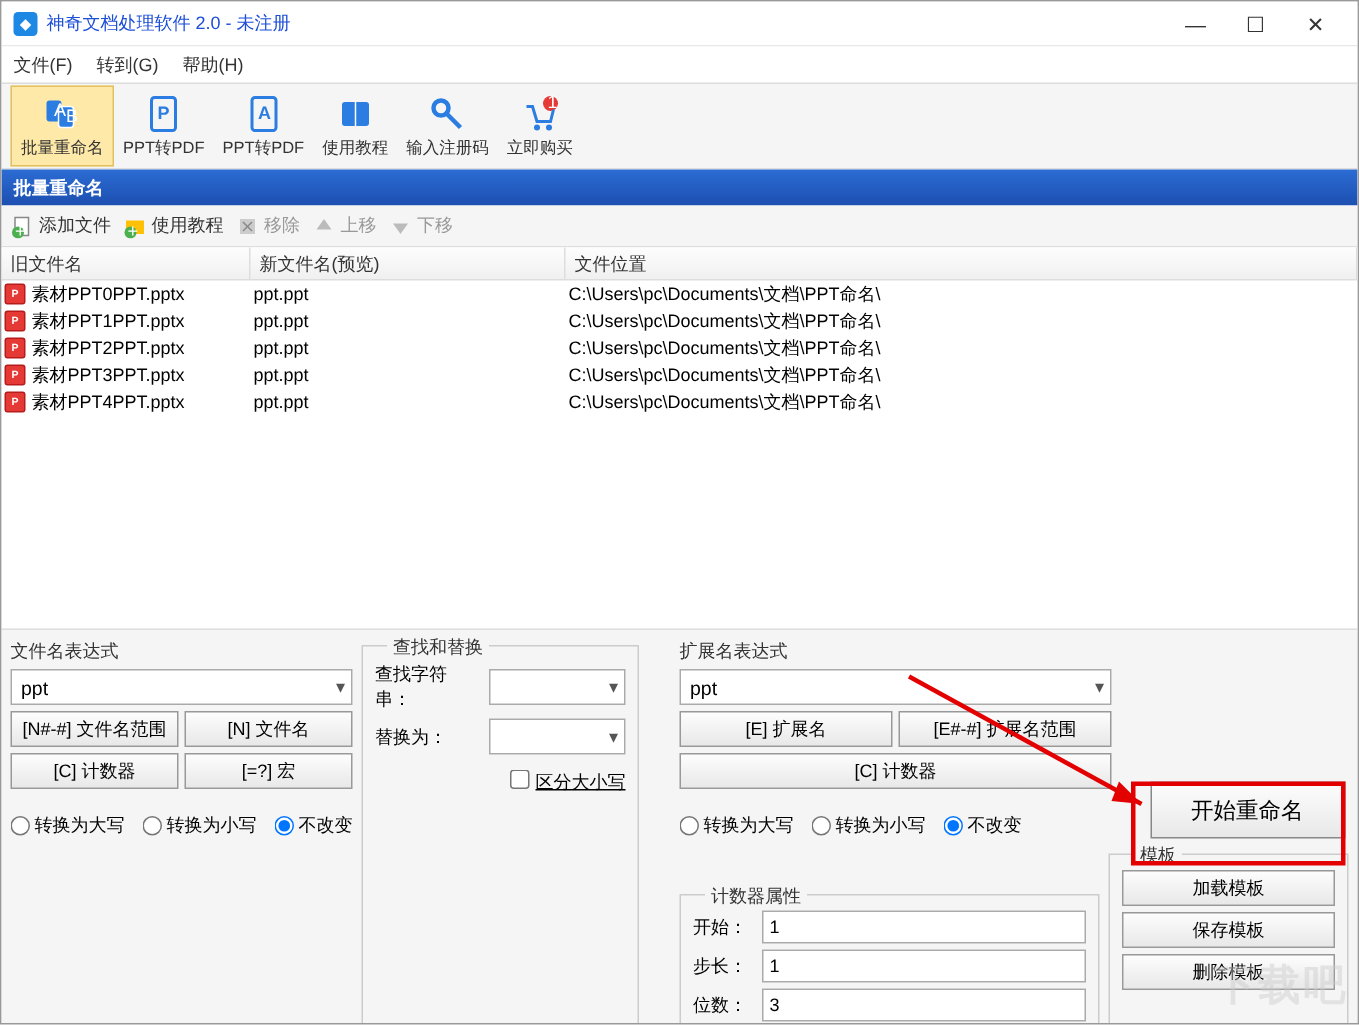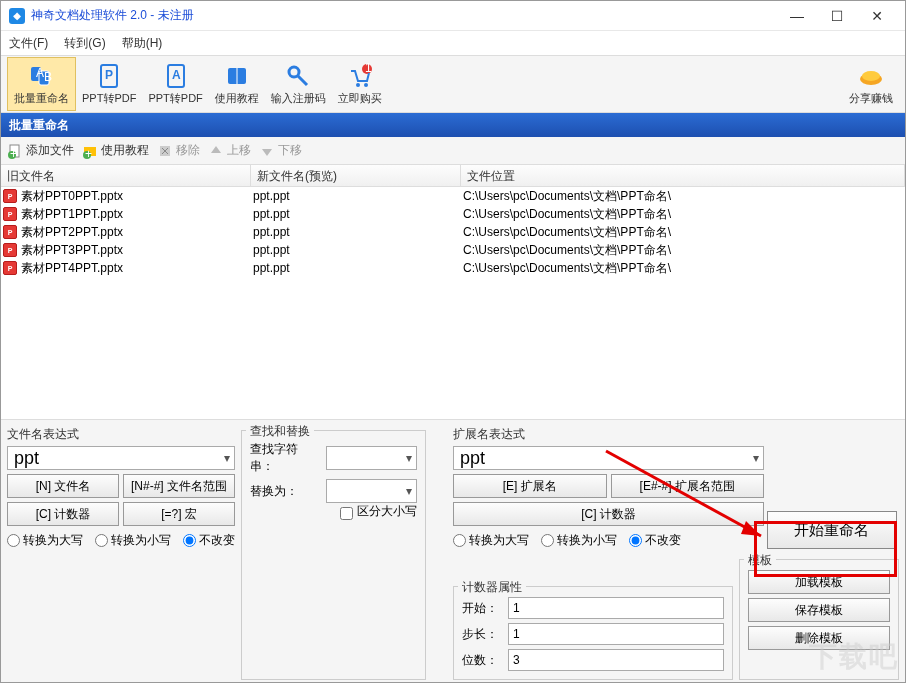--- a/index.html
+++ b/index.html
@@ -32,60 +32,60 @@
 .actionbar .act.disabled { color: #999; }
 .actionbar .ico-sm { width: 16px; height: 16px; display: flex; align-items: center; justify-content: center; }
 
 
 .table { background: #fff; }
 .table .thead { display: flex; height: 22px; background: linear-gradient(#fdfdfd,#f0f0f0); border-bottom: 1px solid #ddd; }
 .table .th { padding: 3px 6px; border-right: 1px solid #ddd; color: #333; }
 .table .tbody { height: 232px; overflow: auto; }
 .table .tr { display: flex; height: 18px; align-items: center; }
 .table .td { padding: 1px 2px; display: flex; align-items: center; gap: 4px; }
-.col-old { width: 250px; }
+.col-old { width: 166px; }
 .col-new { width: 210px; }
 .col-loc { flex: 1; }
 .file-ico { width: 14px; height: 14px; background: #e53935; border: 1px solid #b71c1c; display: flex; align-items: center; justify-content: center; color: #fff; font-size: 7px; font-weight: bold; border-radius: 2px; }
 
 
 .bottom { display: flex; padding: 6px; gap: 6px; background: #f5f5f5; border-top: 1px solid #ddd; }
 .bottom .left-col { width: 440px; display: flex; flex-direction: row; gap: 6px; }
 .bottom .right-col { flex: 1; display: flex; flex-direction: column; gap: 6px; }
 
 .group { }
 .group-label { color: #333; margin-bottom: 3px; }
 .btn-row { display: flex; gap: 4px; margin-top: 4px; }
 .btn { flex: 1; height: 24px; border: 1px solid #999; background: linear-gradient(#fdfdfd,#e8e8e8); cursor: pointer; display: flex; align-items: center; justify-content: center; }
-.radio-row { display: flex; gap: 12px; margin-top: 6px; align-items: flex-start; }
+.radio-row { display: flex; gap: 12px; margin-top: 16px; align-items: flex-start; }
 .radio-row label { display: flex; align-items: center; gap: 3px; cursor: pointer; }
 
 .fieldset { border: 1px solid #ccc; padding: 6px 8px 8px 8px; position: relative; margin-top: 4px; }
-.fieldset .legend { position: absolute; top: -8px; left: 4px; background: #f5f5f5; padding: 0 4px; color: #333; }
+.fieldset .legend { position: absolute; top: -8px; left: 16px; background: #f5f5f5; padding: 0 4px; color: #333; }
 .fieldset .form-row { display: flex; align-items: center; gap: 6px; margin-top: 4px; }
 .fieldset .form-row .flabel { width: 70px; }
 .fieldset .form-row .finput { flex: 1; height: 22px; border: 1px solid #aaa; padding: 0 4px; background: #fff; }
 
-.right-top { display: flex; gap: 0; }
+.right-top { display: flex; gap: 23px; }
 .right-expr-col { flex: 1; }
 .start-btn-wrap { width: 135px; display: flex; align-items: flex-end; justify-content: center; }
 .start-btn { width: 130px; height: 38px; border: 1px solid #888; background: linear-gradient(#fdfdfd,#e8e8e8); font-size: 15px; cursor: pointer; display: flex; align-items: center; justify-content: center; }
 .red-box { position: absolute; border: 3px solid #e30000; }
 .red-arrow { position: absolute; }
 
 .counter-templates { display: flex; gap: 6px; }
 .counter-box { flex: 1; margin-top: 31px; }
 .template-box { width: 160px; }
 .template-box .btn { width: 100%; margin-top: 4px; }
 .counter-box .form-row .flabel { width: 40px; }
 
-.checkbox-row { display: flex; align-items: flex-end; gap: 4px; margin-top: 0; margin-left: 90px; }
+.checkbox-row { display: flex; align-items: flex-start; gap: 4px; margin-top: 10px; margin-left: 90px; text-decoration: underline; }
 .dd-arrow { margin-left: auto; color: #555; }
 .combo { display: flex; align-items: center; border: 1px solid #aaa; background: #fff; height: 24px; padding: 0 4px 0 6px; }
-.combo .val { flex: 1; font-size: 18px; }
+.combo .val { flex: 1; font-size: 13px; }
 
 .watermark { position: absolute; right: 6px; bottom: 6px; color: #ccc; font-size: 28px; font-weight: bold; opacity: 0.45; letter-spacing: 2px; pointer-events: none; }
 </style>
 </head>
 <body>
 
 <div class="titlebar">
   <div class="app-icon">◆</div>
   <div class="title">神奇文档处理软件 2.0 - 未注册</div>
   <div class="win-btn">—</div>
@@ -153,29 +153,20 @@
           <circle cx="20" cy="6" r="5" fill="#e53935"></circle>
           <text x="18" y="9" fill="#fff" font-size="8">1</text>
           <path d="M4 8 L8 8 L11 18 L20 18 L22 10" fill="none" stroke="#2b7de1" stroke-width="2"></path>
           <circle cx="11" cy="22" r="2" fill="#2b7de1"></circle>
           <circle cx="19" cy="22" r="2" fill="#2b7de1"></circle>
         </svg>
       </div>
     <div class="lbl">立即购买</div>
   </div>
   <div class="spacer"></div>
-  <div class="tool-btn">
-    <div class="ico">
-        <svg width="26" height="26">
-          <ellipse cx="13" cy="16" rx="11" ry="6" fill="#f5a623"></ellipse>
-          <ellipse cx="13" cy="13" rx="9" ry="5" fill="#ffcb3d"></ellipse>
-        </svg>
-      </div>
-    <div class="lbl">分享赚钱</div>
-  </div>
 </div>
 
 <div class="section-title">批量重命名</div>
 
 <div class="actionbar">
   <div class="act">
     <div class="ico-sm">
         <svg width="16" height="16">
           <rect x="3" y="2" width="9" height="12" fill="#fff" stroke="#888"></rect>
           <circle cx="5" cy="12" r="4" fill="#4caf50"></circle>
@@ -294,22 +285,22 @@
 
 <div class="bottom">
   <div class="left-col">
     <div class="group">
       <div class="group-label">文件名表达式</div>
       <div class="combo">
         <span class="val">ppt</span>
         <span class="dd-arrow">▾</span>
       </div>
       <div class="btn-row">
+        <div class="btn">[N#-#] 文件名范围</div>
         <div class="btn">[N] 文件名</div>
-        <div class="btn">[N#-#] 文件名范围</div>
       </div>
       <div class="btn-row">
         <div class="btn">[C] 计数器</div>
         <div class="btn">[=?] 宏</div>
       </div>
       <div class="radio-row">
         <label>
             <input type="radio" name="fncase" style="">
             <span>转换为大写</span>
           </label>

